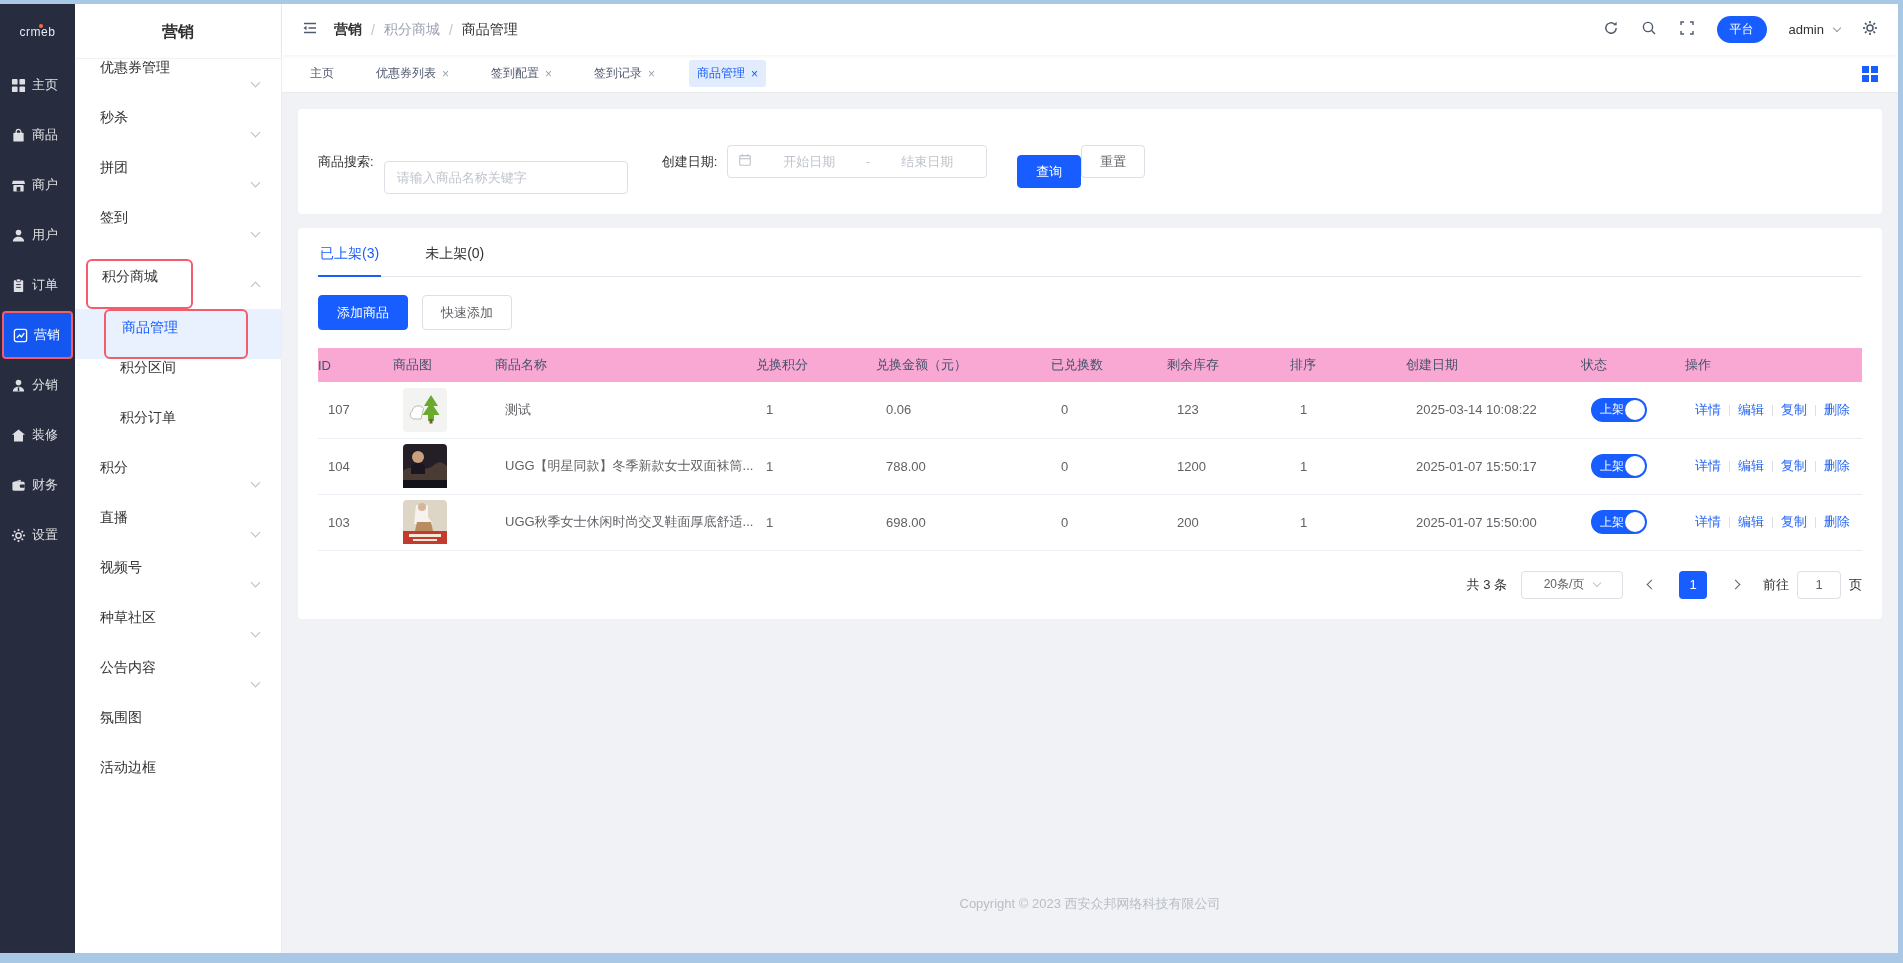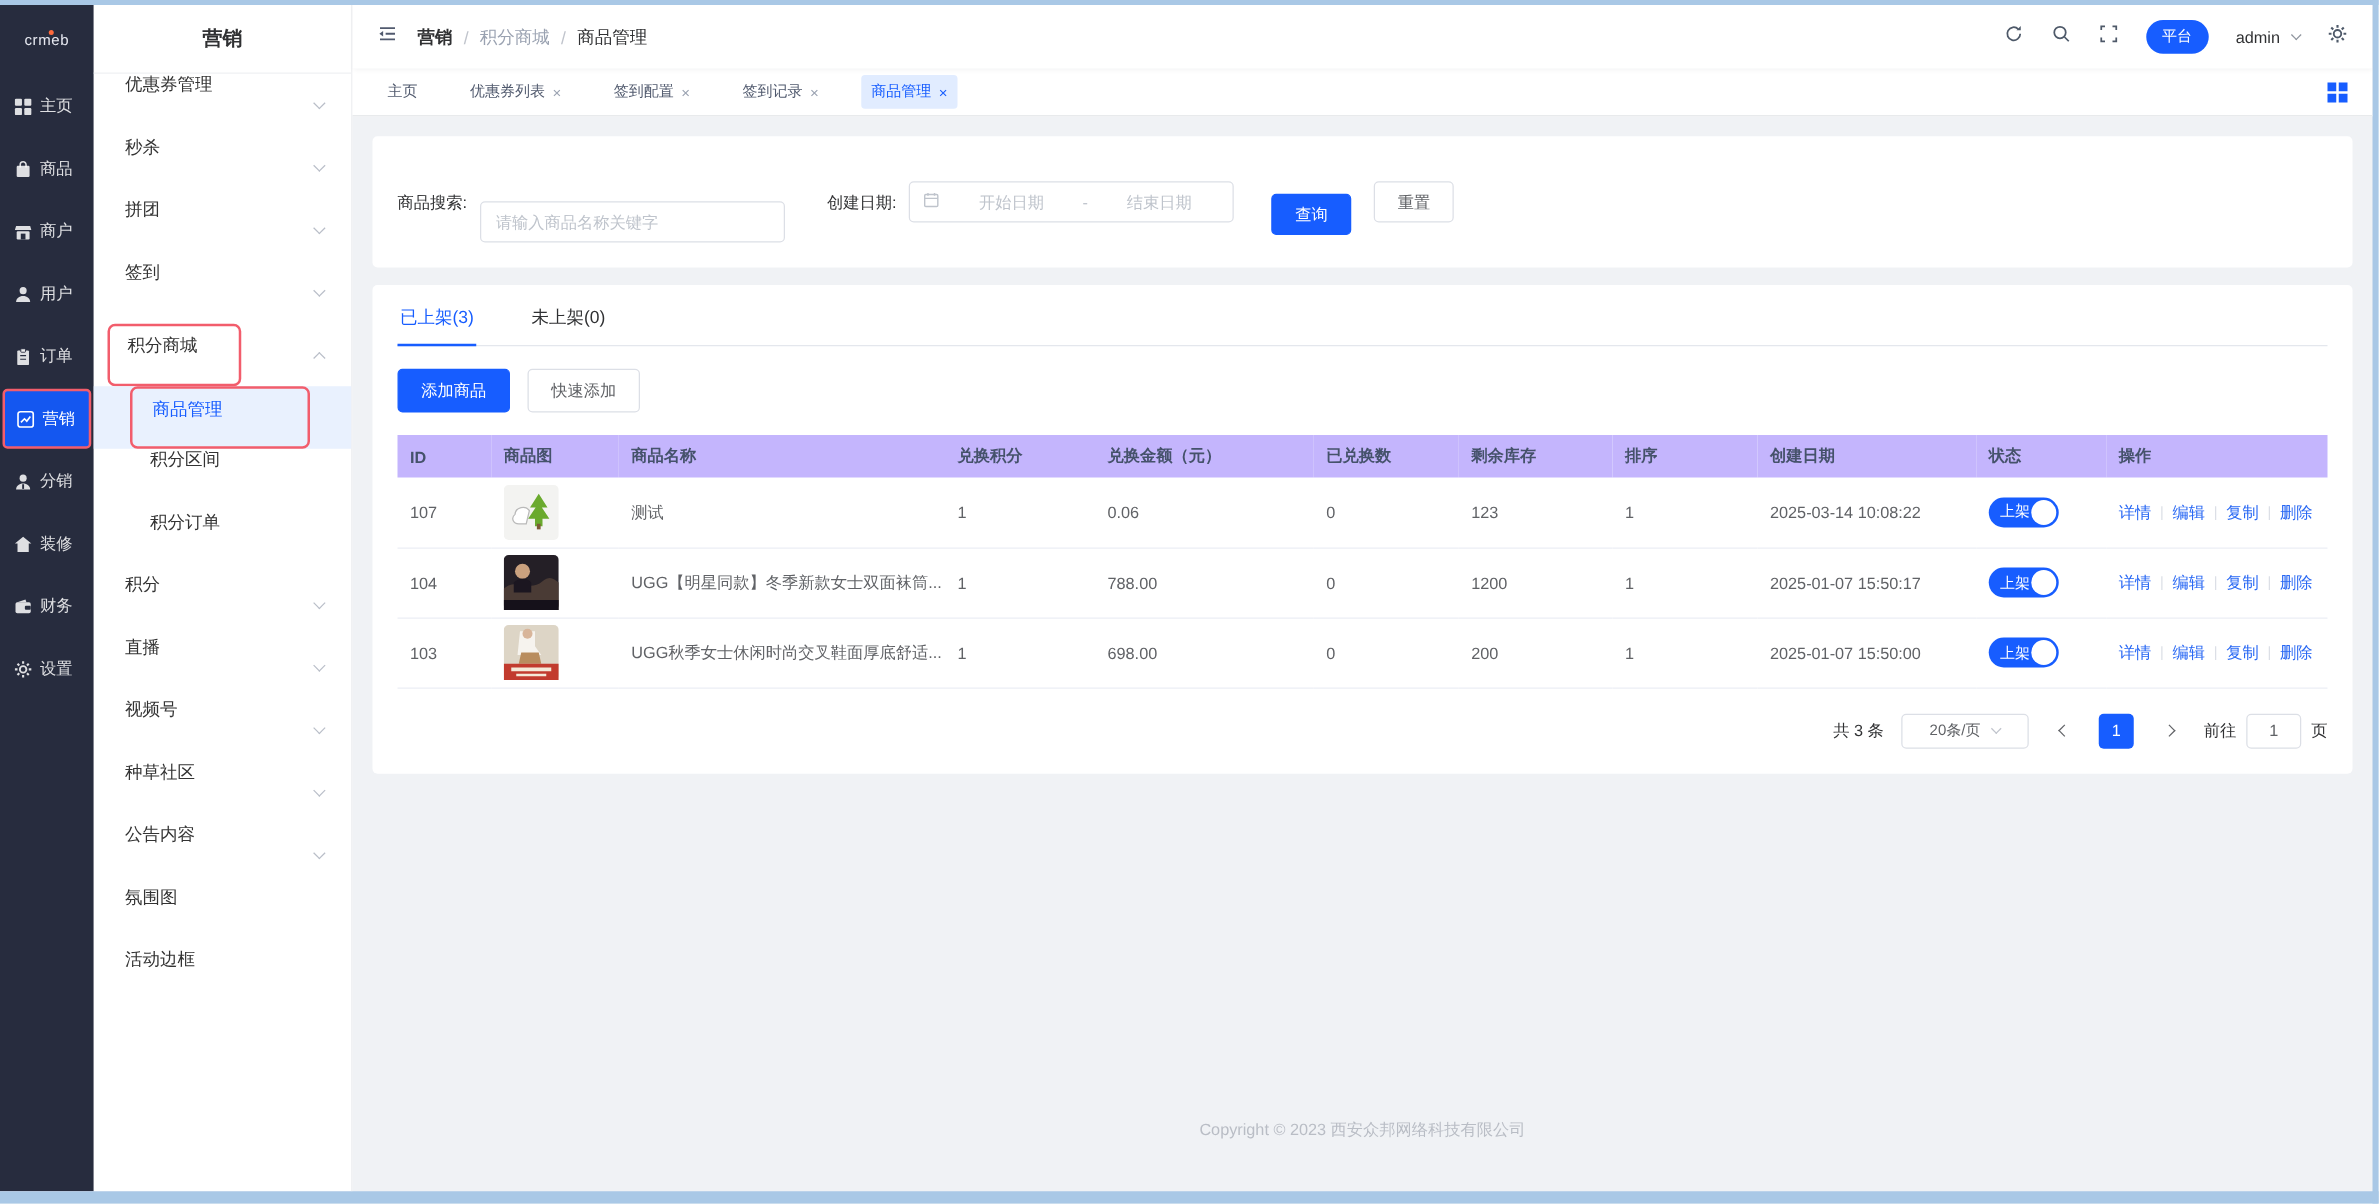--- a/index.html
+++ b/index.html
@@ -60,31 +60,31 @@
   .f-input { width:244px; height:33px; border:1px solid #dcdfe6; border-radius:4px; padding:0 12px; font-size:13px; color:#606266; outline:none; font-family:inherit;margin-top:32px; }
   .f-input::placeholder { color:#bfc4cc; }
   .date-label { margin-left:34px; }
   .date-box { width:260px; height:33px; border:1px solid #dcdfe6; border-radius:4px; display:flex; align-items:center; padding:0 10px; color:#bfc4cc; font-size:13px; gap:8px; }
   .date-box .icn svg { width:14px; height:14px; }
   .date-box .dp { flex:1; text-align:center; }
   .btn { height:33px; border-radius:4px; font-size:13px; padding:0 18px; cursor:pointer; border:1px solid transparent; font-family:inherit; }
   .btn-blue { background:#175dff; color:#fff; border-color:#175dff; }
   .btn-plain { background:#fff; color:#606266; border-color:#dcdfe6; }
   .btn-query { margin-left:30px;margin-top:20px; }
-  .btn-reset { margin-left:18px; }
+  .btn-reset { }
 
   .main-card { background:#fff; border-radius:4px; padding:0 20px 20px; }
   .status-tabs { display:flex; gap:42px; border-bottom:1px solid #e4e7ed; }
   .status-tab { font-size:14px; color:#303133; padding:17px 2px 12px; cursor:pointer; border-bottom:2px solid transparent; margin-bottom:-1px; }
   .status-tab.active { color:#175dff; border-bottom-color:#175dff; }
   .action-row { margin:18px 0; display:flex; gap:14px; }
   .btn-tall { height:35px; }
 
   table { width:100%; border-collapse:collapse; table-layout:fixed; }
-  thead th { background:#c4b5fd; height:34px; font-size:13px; font-weight:bold; color:#45526b; text-align:left; padding-left:10px; }
+  thead th { background:#f9a8d4; height:34px; font-size:13px; font-weight:normal; color:#45526b; text-align:left; }
   tbody td { height:56px; border-bottom:1px solid #ebeef5; font-size:13px; color:#606266; padding-left:10px; }
   .thumb { width:44px; height:44px; display:block; }
   .name-cell { white-space:nowrap; overflow:hidden; text-overflow:ellipsis; }
   .toggle { width:56px; height:24px; background:#175dff; border-radius:12px; display:inline-flex; align-items:center; position:relative; cursor:pointer; }
   .toggle .t-label { font-style:normal; color:#fff; font-size:12px; margin-left:9px; }
   .toggle .knob { position:absolute; right:2px; top:2px; width:20px; height:20px; background:#fff; border-radius:50%; }
   .act-link { color:#2767f4; cursor:pointer; }
   .act-sep { display:inline-block; width:1px; height:11px; background:#dcdfe6; margin:0 8px; vertical-align:middle; }
 
   .pagination { margin-top:20px; display:flex; align-items:center; justify-content:flex-end; gap:14px; font-size:13px; color:#303133; }

